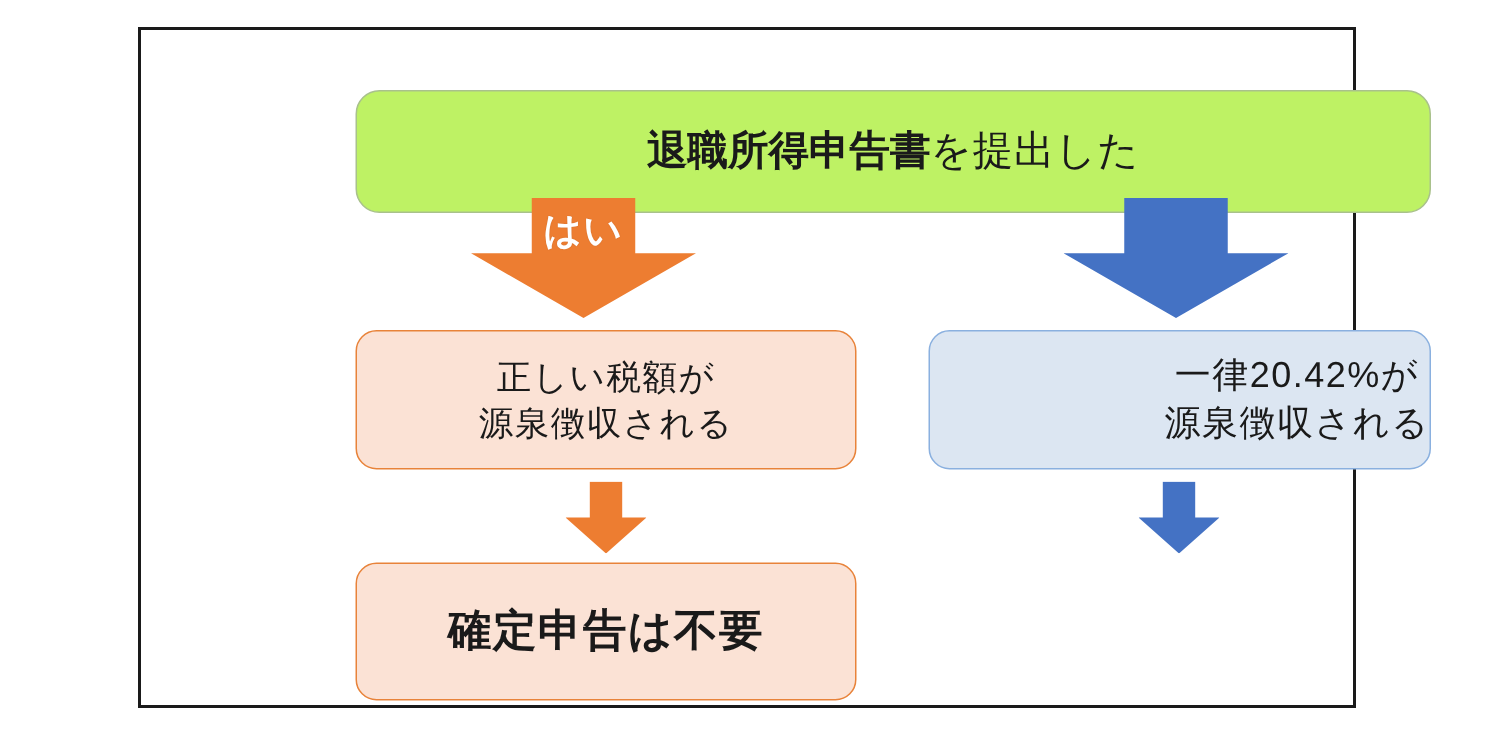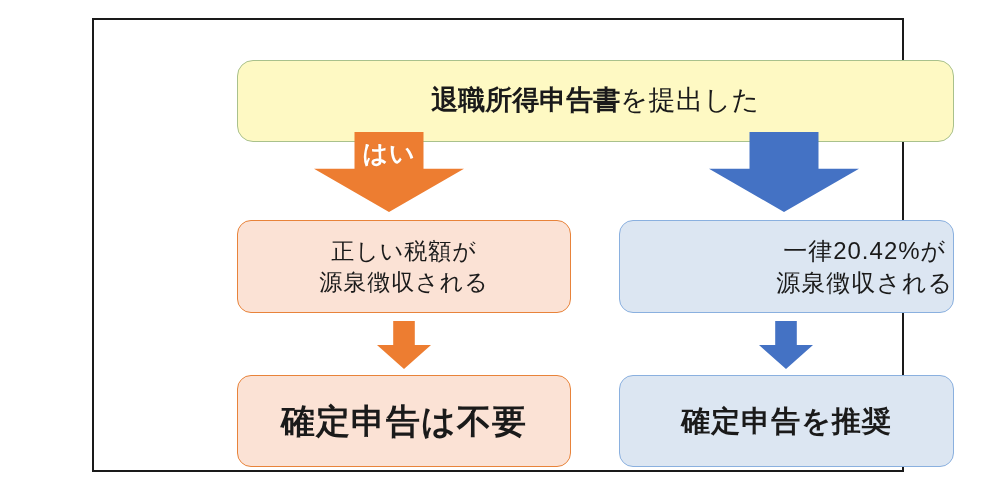--- a/index.html
+++ b/index.html
@@ -20,39 +20,39 @@
   
   .node{
     position:absolute;box-sizing:border-box;
     display:flex;align-items:center;justify-content:center;
     text-align:center;line-height:1.32;
     color:#1a1a1a;
   }
 
   .node-question{
     left:143px;top:40px;width:717px;height:82px;
-    background:#fef9c3;border:1.5px solid #A9C18C;border-radius:16px;
+    background:#bef264;border:1.5px solid #A9C18C;border-radius:16px;
     font-size:27px;font-weight:400;letter-spacing:0.5px;
   }
   .node-question .bold{font-weight:700;letter-spacing:0px;}
 
   .node-mid-left{
     left:143px;top:200px;width:334px;height:93px;
     background:#FBE2D5;border:1.5px solid #E8833A;border-radius:14px;
     font-size:23px;font-weight:400;letter-spacing:1px;
   }
   .node-mid-right{
     left:525px;top:200px;width:335px;height:93px;
     background:#DCE6F2;border:1.5px solid #8AB0DF;border-radius:14px;
     font-size:24px;font-weight:400;letter-spacing:1px;justify-content:flex-end;
   }
   .node-end-left{
     left:143px;top:355px;width:334px;height:92px;
     background:#FBE2D5;border:1.5px solid #E8833A;border-radius:14px;
-    font-size:34px;font-weight:700;letter-spacing:1px;
+    font-size:29px;font-weight:700;letter-spacing:1px;
   }
   .node-end-right{
     left:525px;top:355px;width:335px;height:92px;
     background:#DCE6F2;border:1.5px solid #8AB0DF;border-radius:14px;
     font-size:29px;font-weight:700;letter-spacing:1px;
   }
   .node-text{white-space:pre-line;}
 
   
   .branch-arrow{
@@ -103,18 +103,15 @@
       <div class="node-text">一律20.42%が
 源泉徴収される</div>
     </div>
 
     <div class="connector-arrow left"></div>
     <div class="connector-arrow right"></div>
 
     <div class="node node-end-left">
       <div class="node-text">確定申告は不要</div>
     </div>
-    <div class="node node-end-right">
-      <div class="node-text">確定申告を推奨</div>
-    </div>
 
   </div>
 </div>
 
 </body></html>

